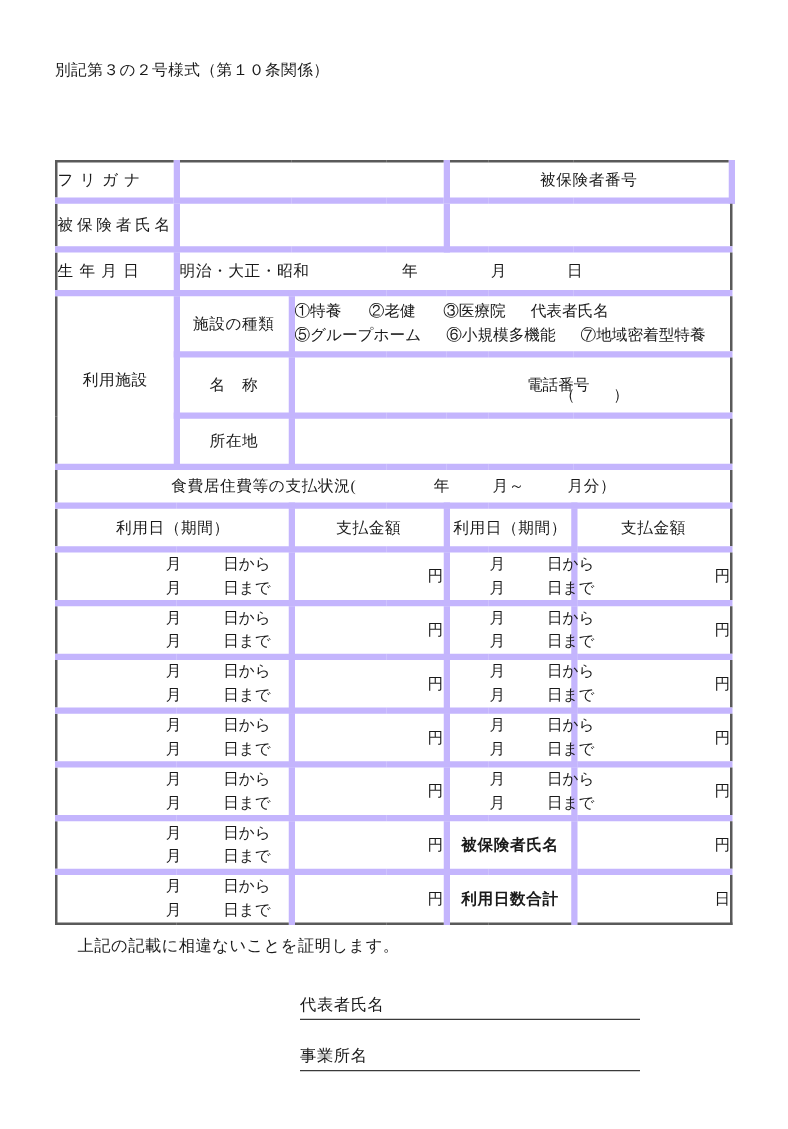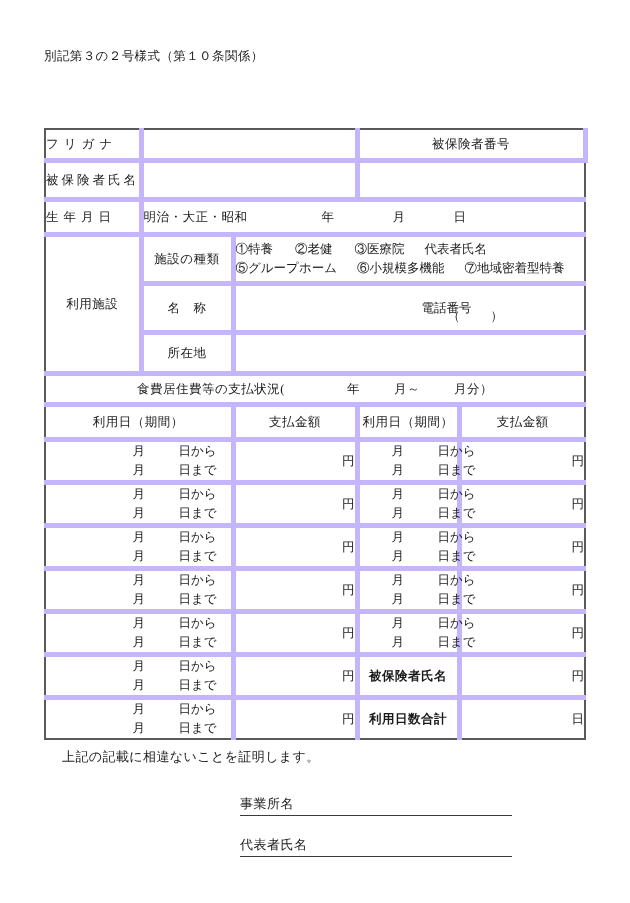--- a/index.html
+++ b/index.html
@@ -358,22 +358,22 @@
         <td class="amount outer-right outer-bottom"><span>日</span></td>
       </tr>
 
     </tbody>
   </table>
 
   <div class="certify">上記の記載に相違ないことを証明します。</div>
 
   <div class="sig-block">
     <div class="sig-row">
+      <span class="sig-label">代表者氏名</span>
+      <span class="sig-space"></span>
+    </div>
+    <div class="sig-row">
       <span class="sig-label">事業所名</span>
       <span class="sig-space"></span>
     </div>
-    <div class="sig-row">
-      <span class="sig-label">代表者氏名</span>
-      <span class="sig-space"></span>
-    </div>
   </div>
 
 </div>
 
 </body></html>

